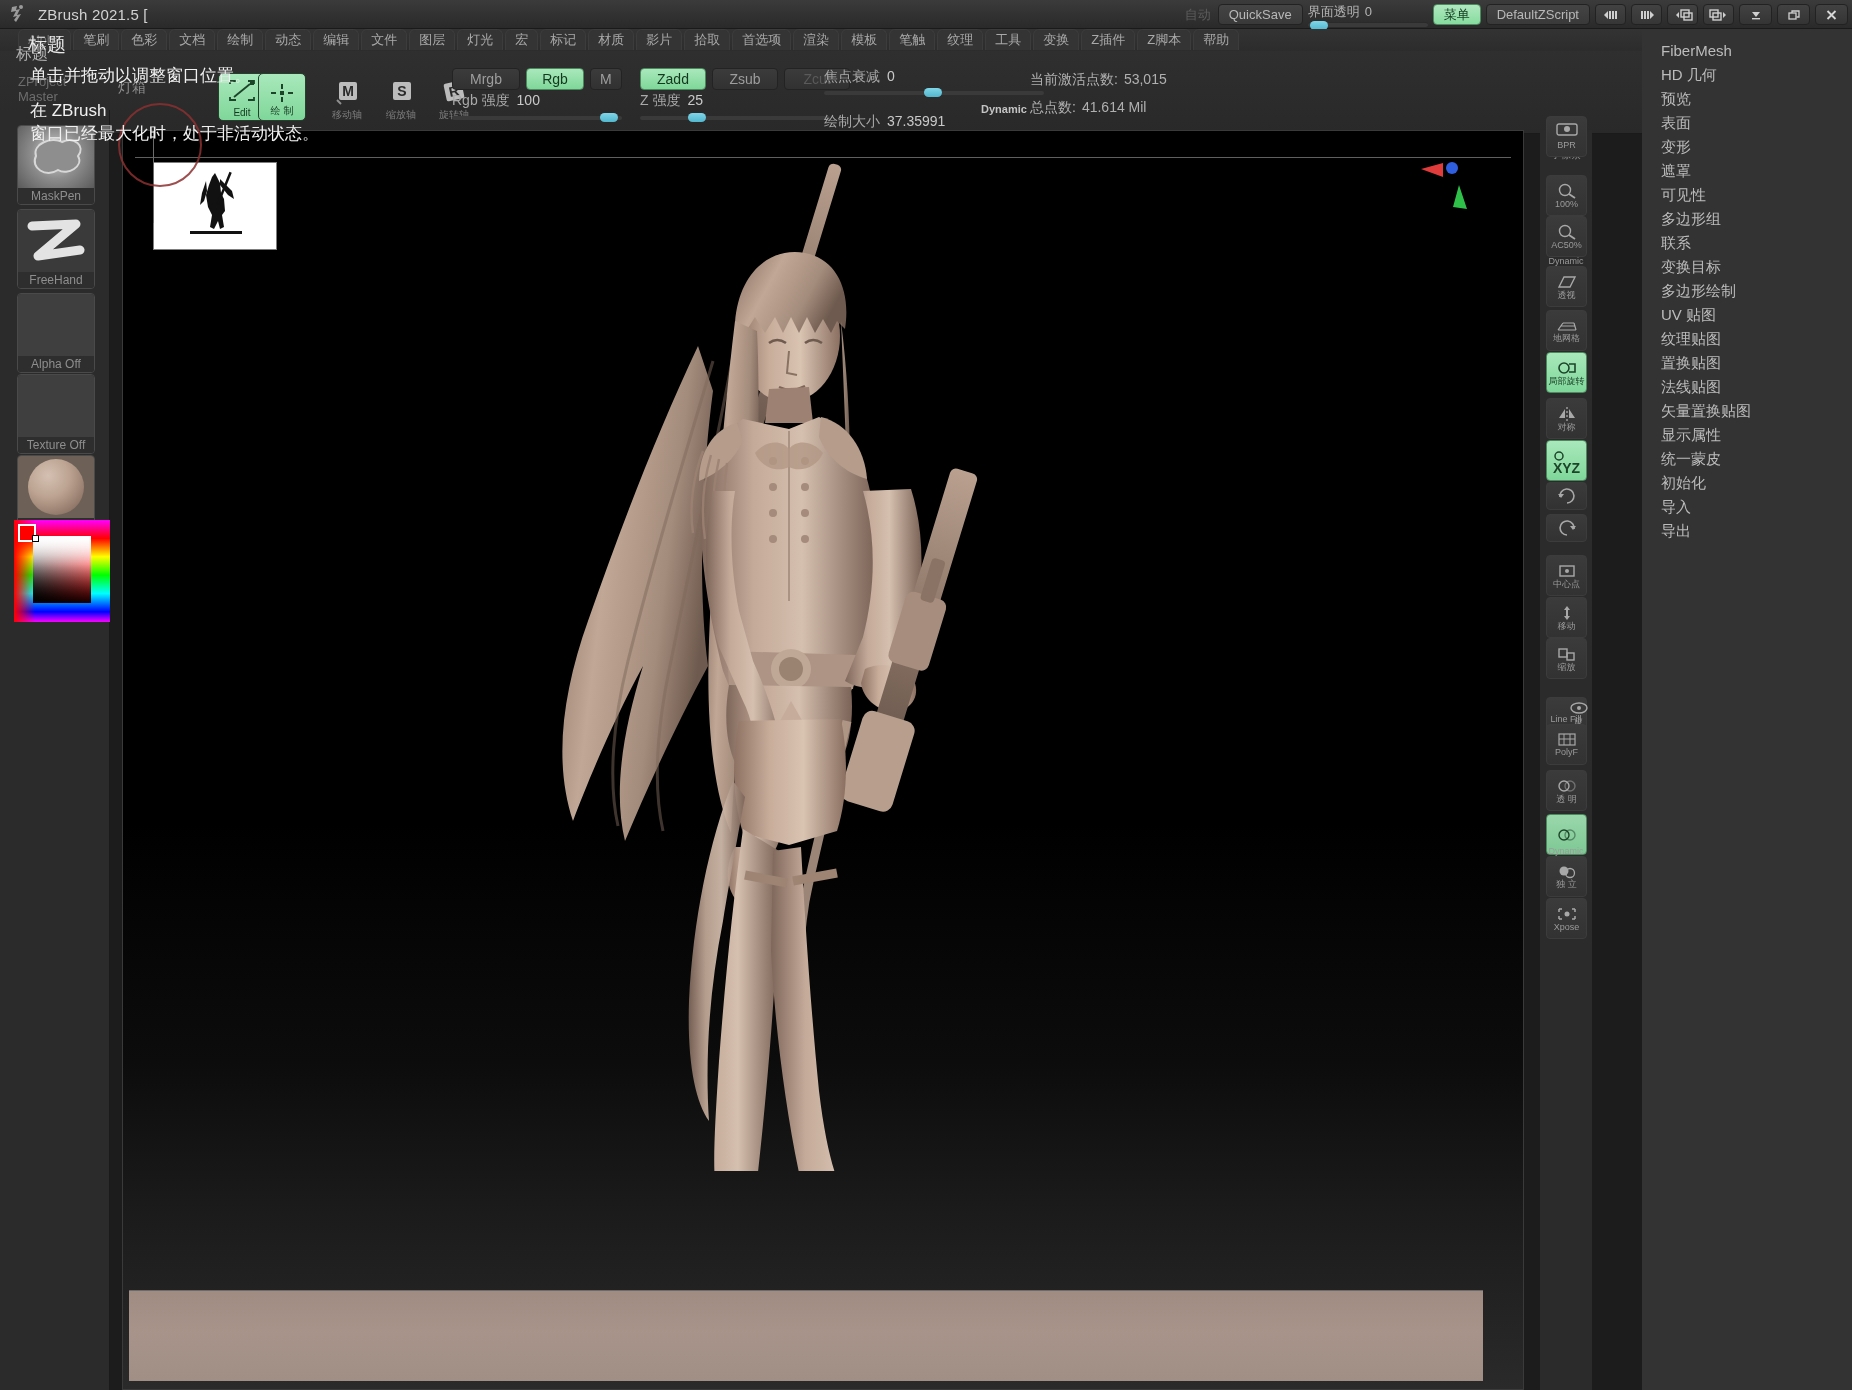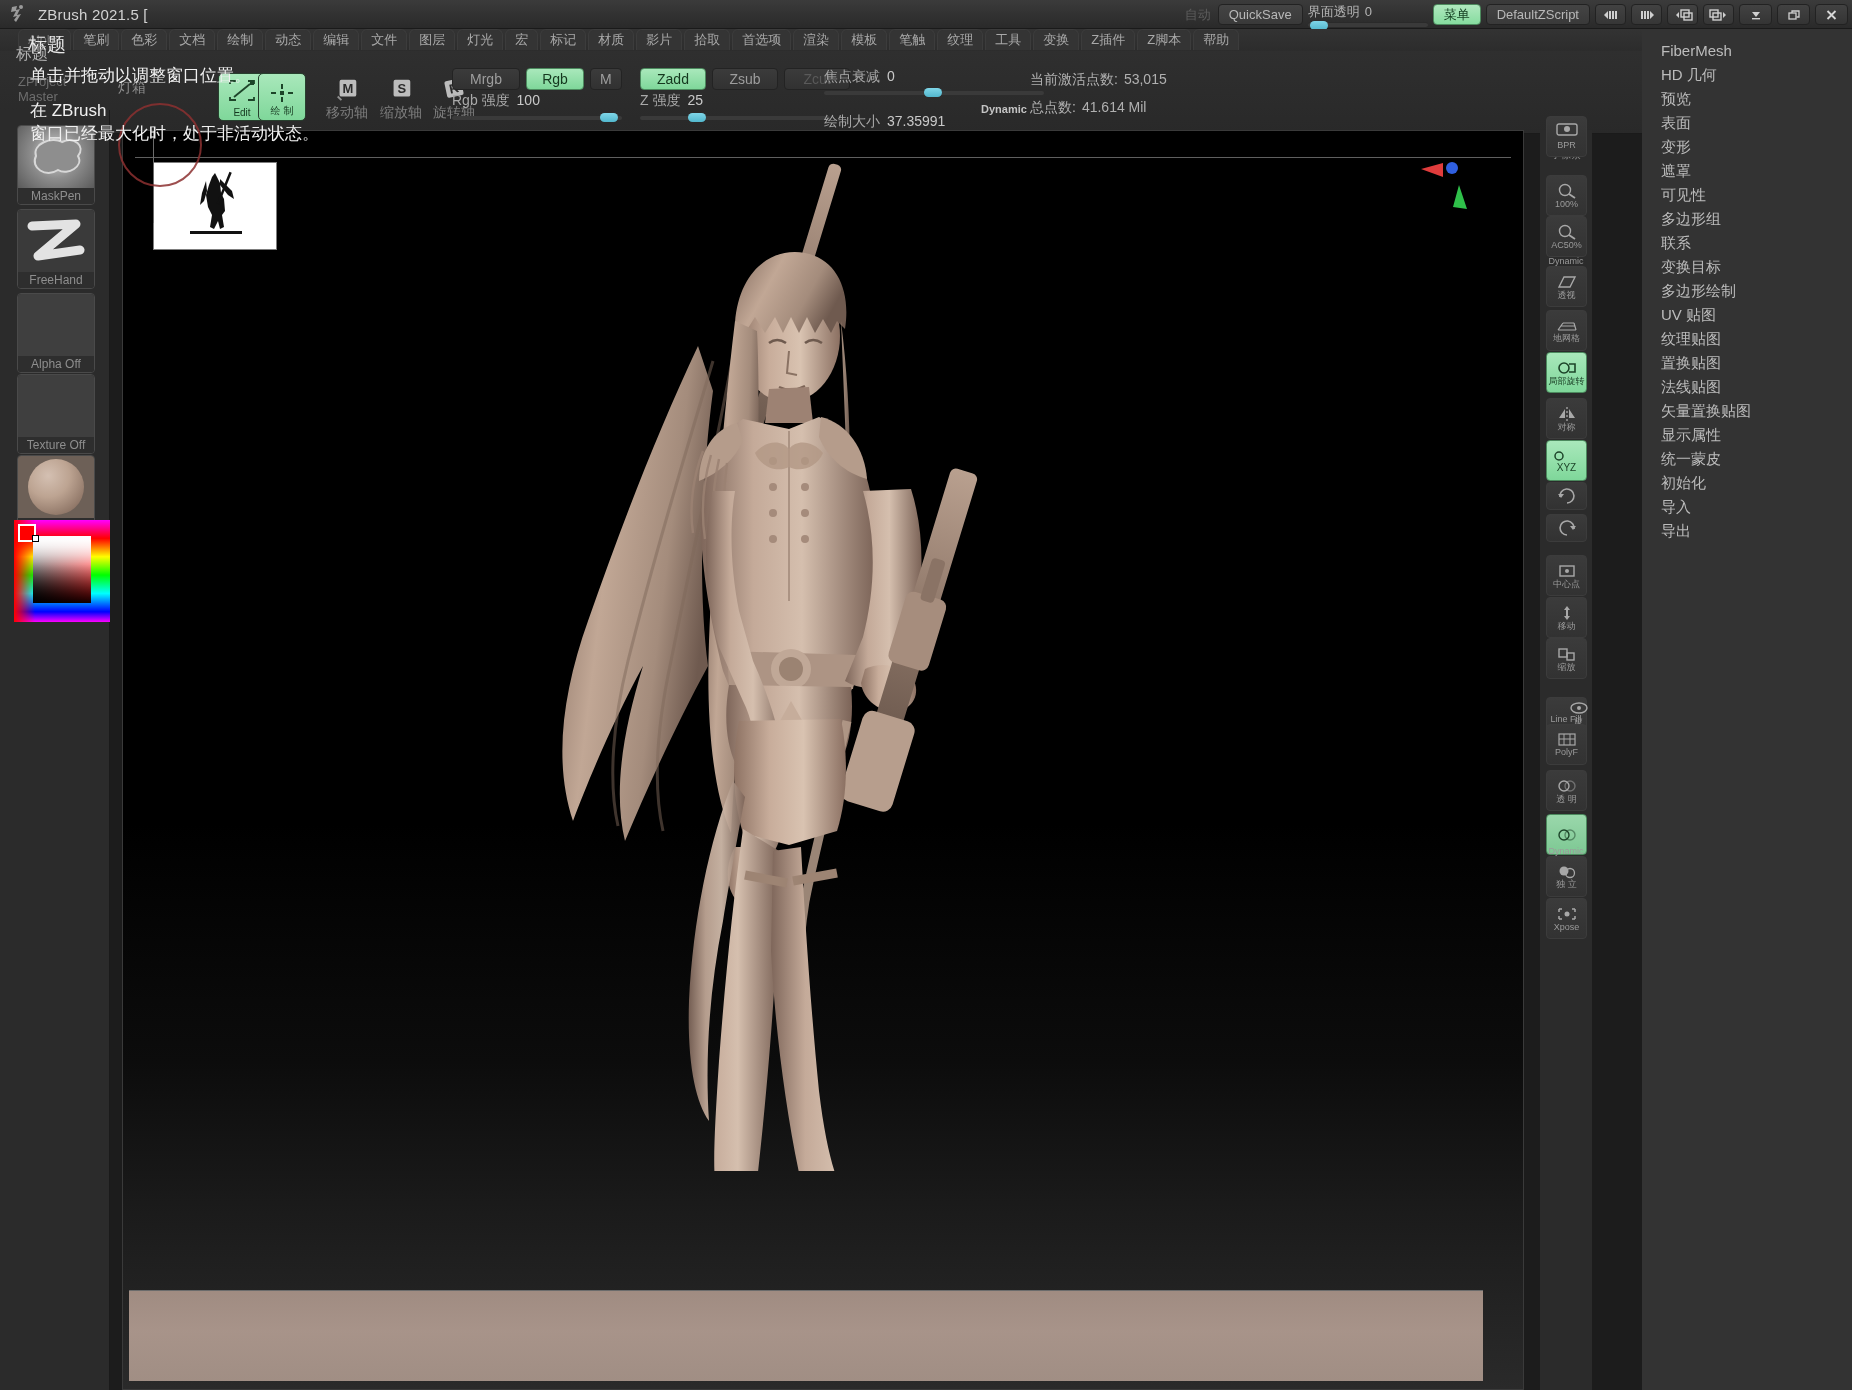--- a/index.html
+++ b/index.html
@@ -91,21 +91,21 @@
     background: linear-gradient(180deg,#a9e8bb 0%,#7fd79a 100%);
     position: relative;
     display:flex; flex-direction:column; align-items:center; justify-content:flex-end;
     padding-bottom:2px;
   }
   .tool-sq .lbl { font-size:10px; color:#15381f; }
   .tool-ico-dark {
     width:44px; height:46px; display:flex; flex-direction:column;
     align-items:center; justify-content:flex-end; padding-bottom:1px;
   }
-  .tool-ico-dark .lbl { font-size:14px; color:#7d7d7d; margin-top:1px; }
+  .tool-ico-dark .lbl { font-size:10px; color:#7d7d7d; margin-top:1px; }
 
   .pill {
     border:1px solid #232323; border-radius:4px; height:22px; min-width:62px;
     display:flex; align-items:center; justify-content:center;
     font-size:14px; color:#9e9e9e;
     background: linear-gradient(180deg,#3b3b3b 0%,#313131 100%);
     padding:0 9px;
   }
   .pill.green {
     background: linear-gradient(180deg,#a9e8bb 0%,#7fd79a 100%);
@@ -714,21 +714,21 @@
           <path d="M11 1 L11 15" stroke="#a8a8a8" stroke-width="1.3" stroke-dasharray="2 2"></path>
           <path d="M3 12 L9 3 L9 12 Z M19 12 L13 3 L13 12 Z" fill="#a8a8a8"></path>
         </svg>
       <span>对称</span>
     </div>
 
     <div class="rbtn green" style="top:310px;">
       <svg width="26" height="14" viewBox="0 0 26 14">
           <circle cx="5" cy="7" r="4" fill="none" stroke="#1d4429" stroke-width="1.5"></circle>
         </svg>
-      <span style="font-size:10px;font-weight:normal;">XYZ</span>
+      <span style="font-size:14px;font-weight:bold;">XYZ</span>
     </div>
 
     <div class="rbtn" style="top:352px; height:28px;">
       <svg width="22" height="16" viewBox="0 0 22 16">
           <path d="M4 9 A7 7 0 1 1 11 15" fill="none" stroke="#a8a8a8" stroke-width="1.6"></path>
           <path d="M2 6 L5 10 L8 6" fill="#a8a8a8"></path>
         </svg>
     </div>
 
     <div class="rbtn" style="top:384px; height:28px;">

